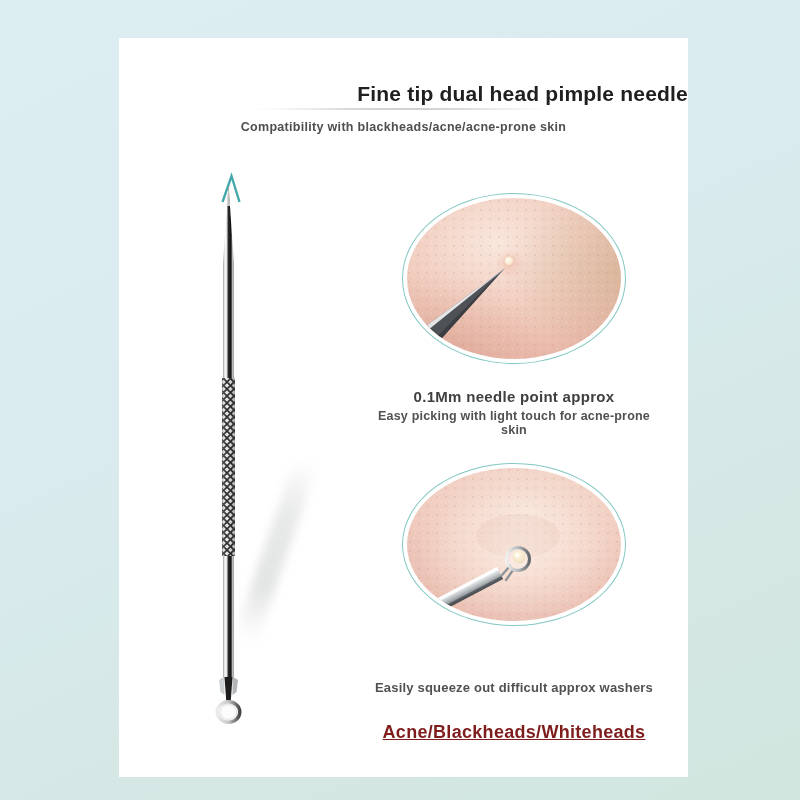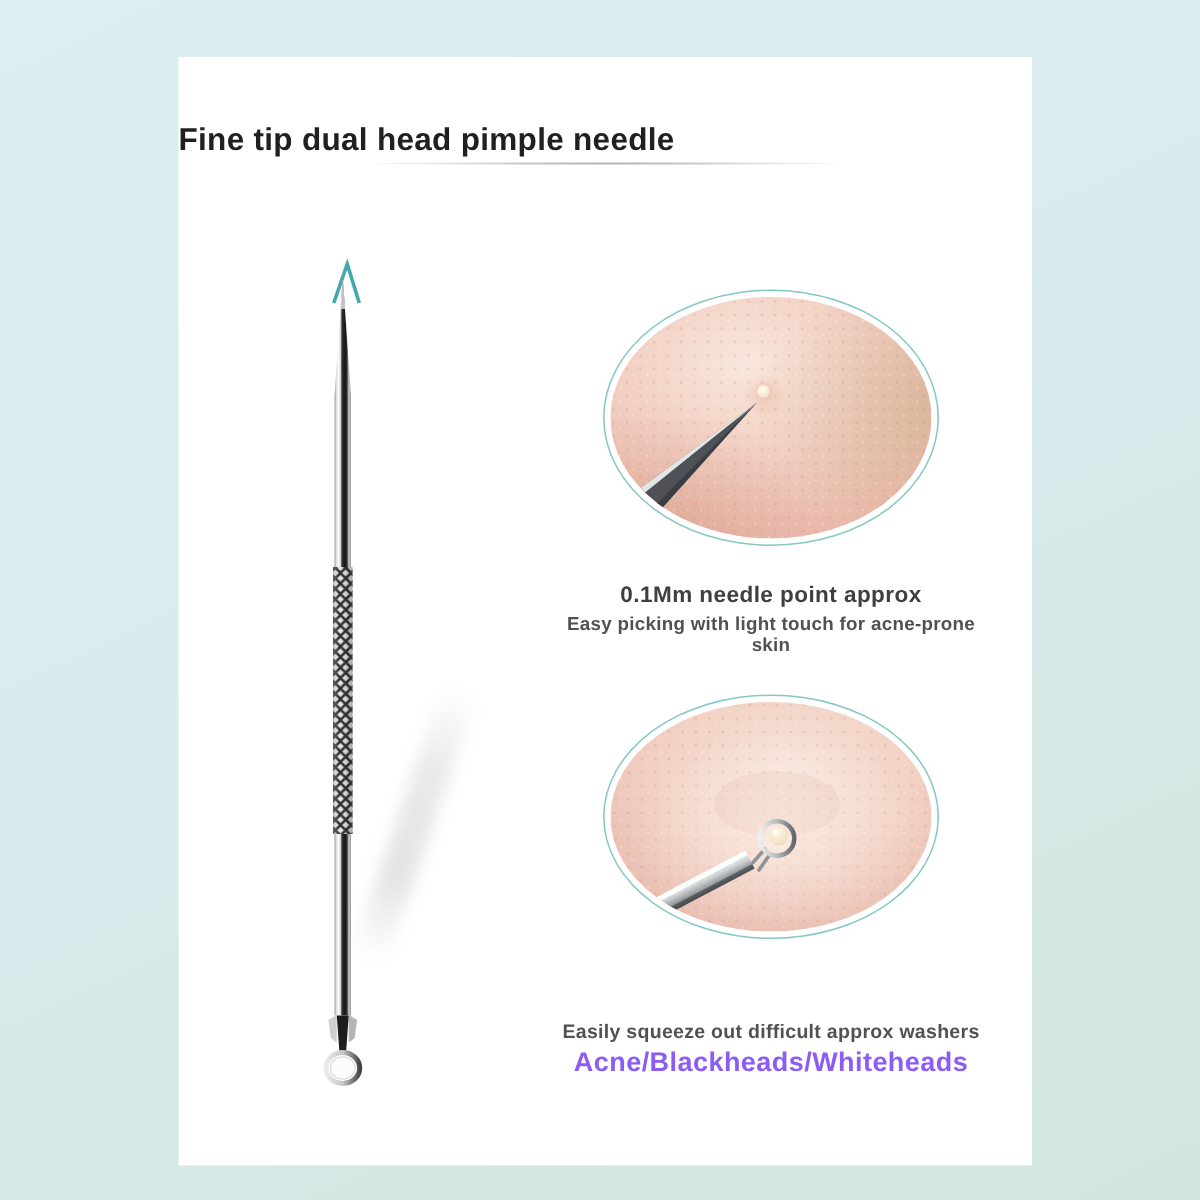--- a/index.html
+++ b/index.html
@@ -6,21 +6,21 @@
   body{
     width:800px;height:800px;position:relative;overflow:hidden;
     background:linear-gradient(155deg,#dceef2 0%,#d9ebee 42%,#d4e7e3 78%,#d2e6e0 100%);
     font-family:"Liberation Sans",sans-serif;
   }
   .panel{
     position:absolute;left:119px;top:38px;width:569px;height:739px;
     background:#ffffff;
   }
   .title{
-    position:absolute;top:44px;left:0;width:100%;text-align:left;
+    position:absolute;top:44px;left:0;width:100%;text-align:right;
     font-size:21px;line-height:24px;font-weight:700;color:#202020;letter-spacing:.2px;
   }
   .divider{
     position:absolute;top:70px;left:50%;transform:translateX(-50%);
     width:310px;height:2px;border-radius:50%;
     background:radial-gradient(ellipse at center,rgba(110,110,110,.55) 0%,rgba(140,140,140,.28) 50%,rgba(150,150,150,0) 78%);
   }
   .subtitle{
     position:absolute;top:82px;left:0;width:100%;text-align:center;
     font-size:12.5px;font-weight:700;color:#4f4f4f;letter-spacing:.3px;
@@ -37,29 +37,30 @@
   .ring{
     border:1.5px solid #84c8c2;border-radius:50%;padding:4px;background:#ffffff;
   }
   .photo{border-radius:50%;overflow:hidden;display:block;}
   .cap{position:absolute;left:250px;width:290px;text-align:center;}
   .cap-strong{font-weight:700;color:#3f3f3f;}
   .cap-sub{font-weight:700;color:#515151;}
   .cap-f1-title{top:350px;font-size:15px;letter-spacing:.3px;}
   .cap-f1-sub{top:371px;font-size:12.5px;letter-spacing:.2px;text-align:center;}
   .cap-f2-sub{top:642px;font-size:13px;letter-spacing:.2px;}
-  .cap-f2-title{top:660px;font-size:18px;letter-spacing:.3px;color:#8b5cf6;}
+  .cap-f2-title{top:684px;font-size:18px;letter-spacing:.3px;color:#7f1d1d;text-decoration:underline;}
 </style>
 </head>
 <body>
 
 <div class="panel">
 
   <div class="title">Fine tip dual head pimple needle</div>
   <div class="divider"></div>
+  <div class="subtitle">Compatibility with blackheads/acne/acne-prone skin</div>
 
   <div class="needle-shadow"></div>
 
   <div class="needle-wrap">
     <svg width="44" height="580" viewBox="0 0 44 580">
       <defs>
         <linearGradient id="metalH" x1="0" y1="0" x2="1" y2="0">
           <stop offset="0" stop-color="#999999"></stop>
           <stop offset="0.10" stop-color="#d8d8d8"></stop>
           <stop offset="0.25" stop-color="#ffffff"></stop>

